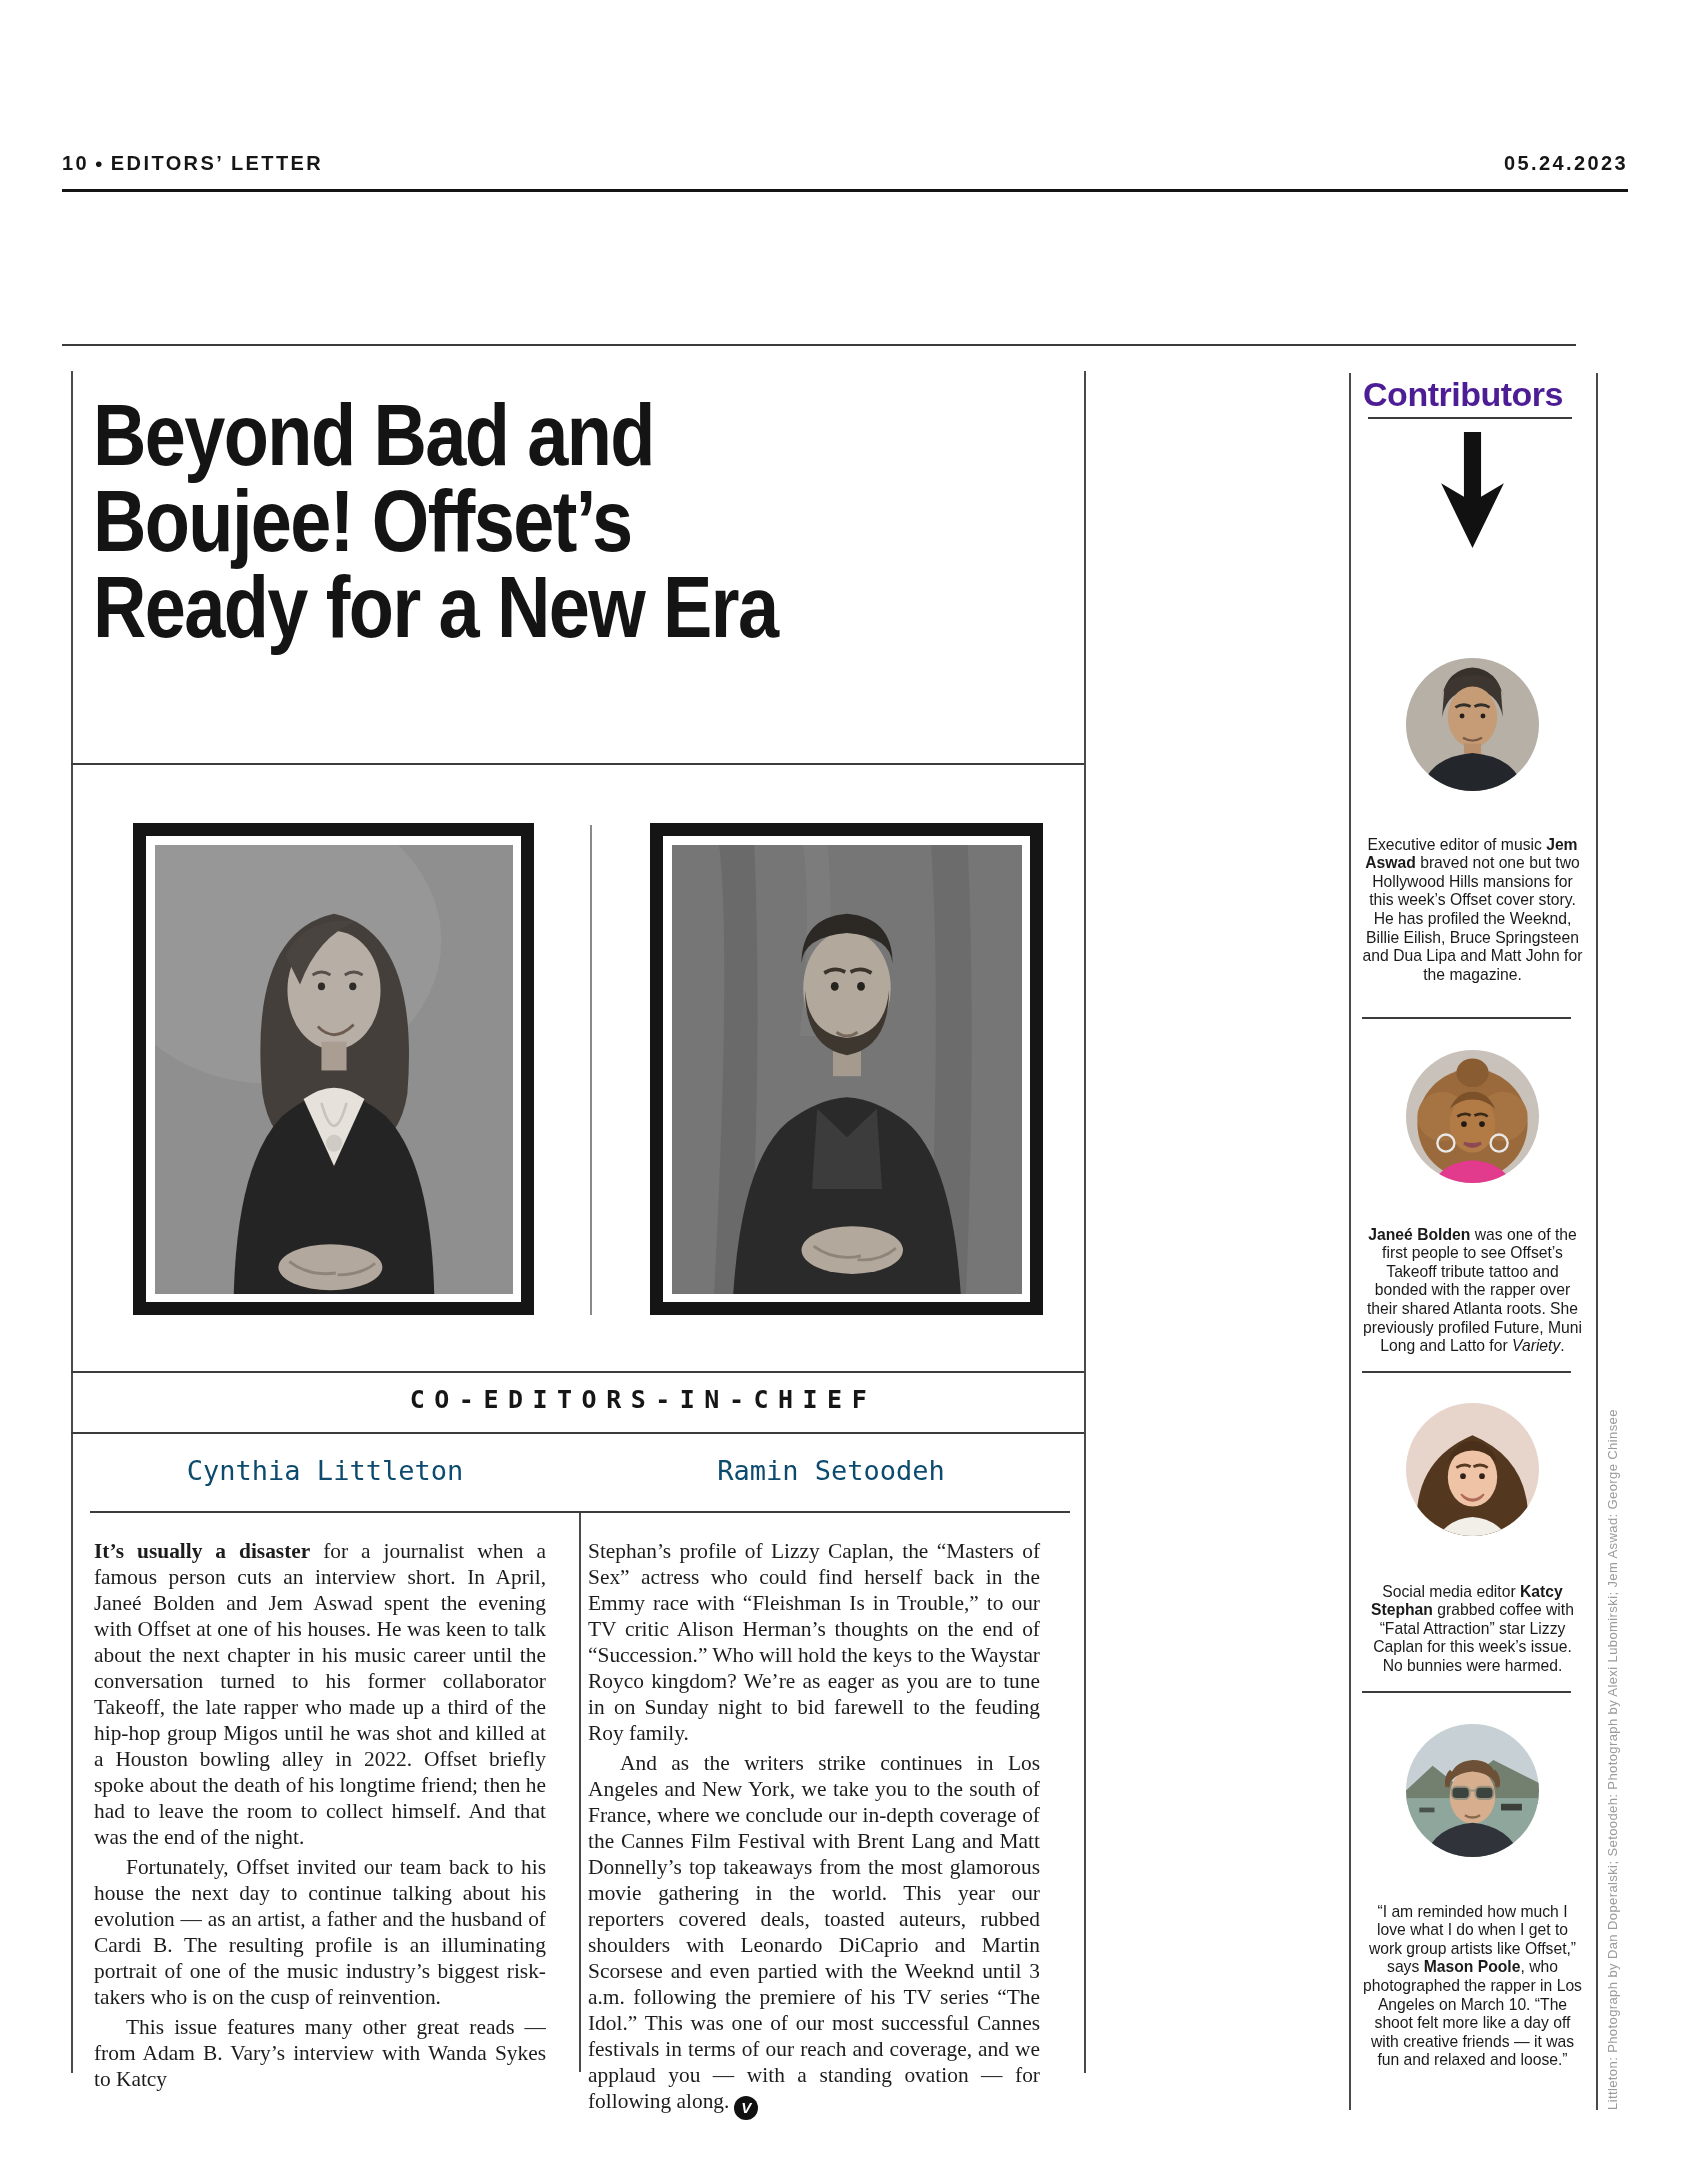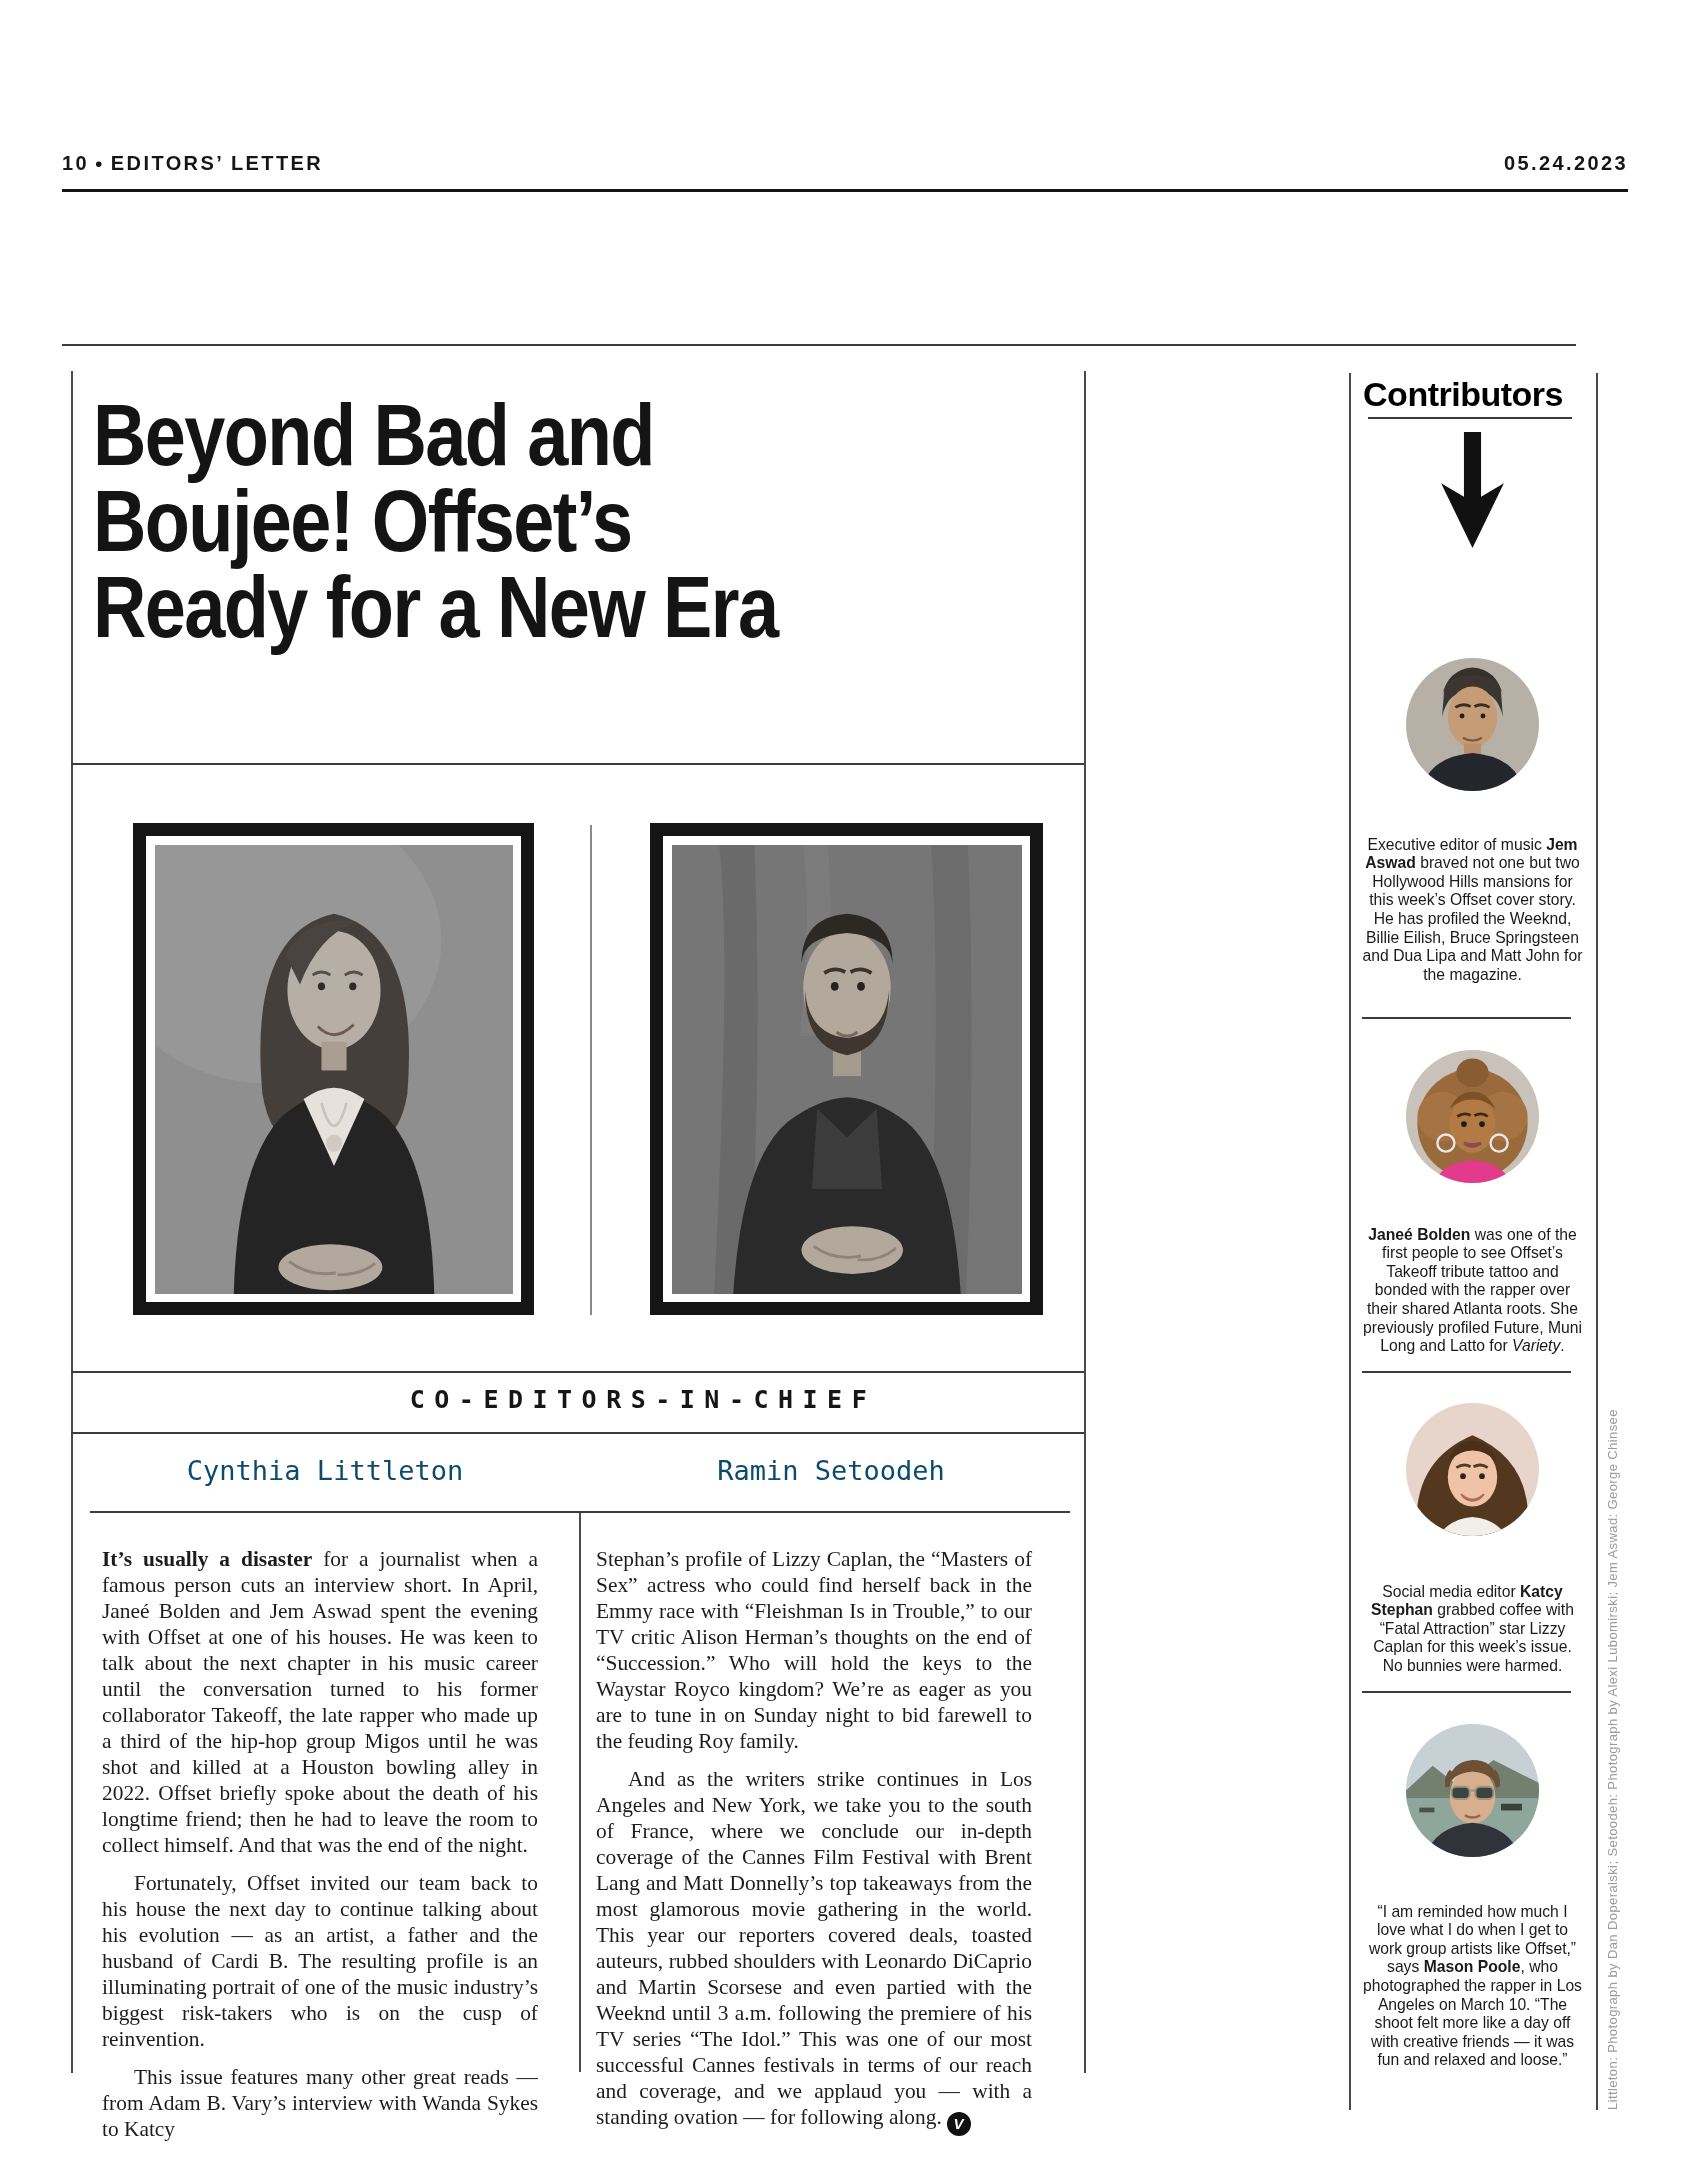--- a/index.html
+++ b/index.html
@@ -39,29 +39,29 @@
     font-family:"DejaVu Sans Mono", monospace; font-size:27px; letter-spacing:0px; color:#0c4a6e;}
   .editor-left{left:72px;}
   .editor-right{left:578px;}
   
   .body-top-rule{left:90px; top:1511px; width:980px; height:1.9px; background:#3c3c3c;}
   .body-col-divider{left:579px; top:1513px; width:1.9px; height:559px; background:#4a4a4a;}
   .body-col{top:1534px; width:460px; font-family:"Liberation Serif", serif;
     font-size:21.4px; line-height:26px; text-align:justify; color:#1c1c1c;}
   .body-col-1{left:90px;}
   .body-col-2{left:584px;}
-  .body-col p{margin:12px; text-indent:32px;}
+  .body-col p{margin:4px; text-indent:32px;}
   .body-col p.no-indent{text-indent:0;}
   .lead{font-weight:700;}
   .endmark{display:inline-block; width:24px; height:24px; border-radius:50%; background:#111;
     color:#fff; font:italic 700 15px/24px "Liberation Sans", sans-serif; text-align:center;
     text-indent:0; vertical-align:-4.8px; margin-left:4.8px;}
   
   .contrib-title{left:1349px; top:375px; width:228px; text-align:center;
-    font-weight:700; font-size:34px; letter-spacing:-0.5px; color:#000000;}
+    font-weight:700; font-size:34px; letter-spacing:-0.5px; color:#4c1d95;}
   .contrib-underline{left:1368px; top:417px; width:204px; height:1.9px; background:#3c3c3c;}
   .contrib-arrow{left:1439px; top:432px; width:67px; height:116px;}
   .contrib-photo{left:1406px; width:133px; height:133px; border-radius:50%; overflow:hidden;}
   .contrib-photo svg{display:block; width:100%; height:100%;}
   .cp-1{top:658px;} .cp-2{top:1050px;} .cp-3{top:1403px;} .cp-4{top:1724px;}
   .bio{left:1362px; width:221px; text-align:center; font-size:15.7px; line-height:18.6px; color:#1a1a1a;}
   .bio b{font-weight:700;}
   .bio i{font-style:italic;}
   .bio-1{top:820px;} .bio-2{top:1210px;} .bio-3{top:1567px;} .bio-4{top:1887px;}
   .contrib-sep{left:1362px; width:209px; height:1.9px; background:#3c3c3c;}

